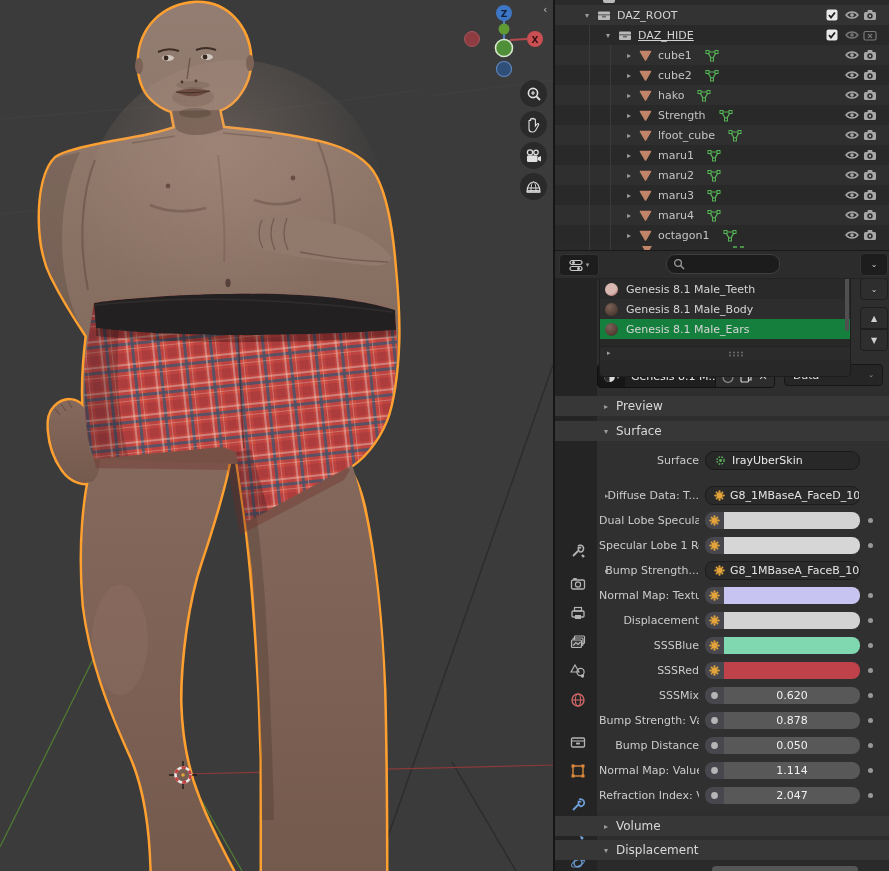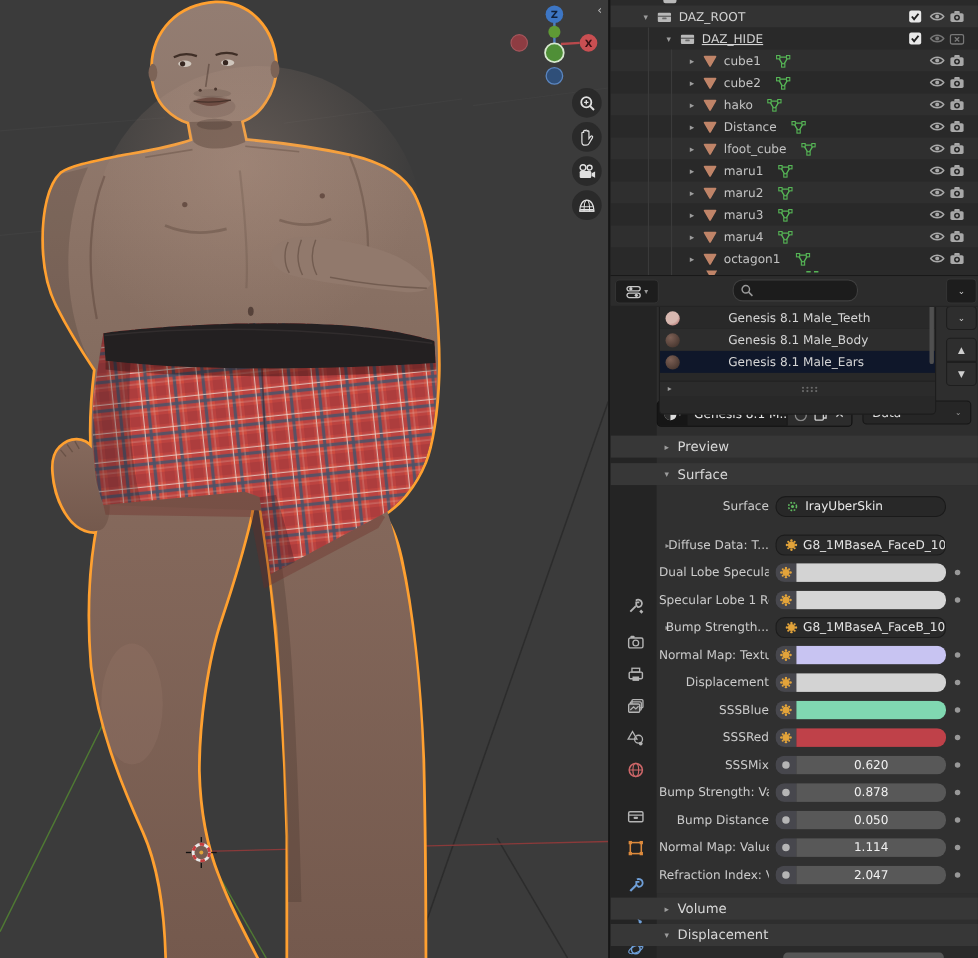--- a/index.html
+++ b/index.html
@@ -25,21 +25,21 @@
   .tab{position:absolute;left:3px;width:39px;height:26px;display:flex;align-items:center;justify-content:center;}
   #prop-head{position:absolute;left:0;top:0;width:334px;height:27px;background:#2c2c2c;
              border-bottom:1px solid #242424;z-index:5;}
   .btn-dark{background:#1d1d1d;border:1px solid #333;border-radius:4px;display:flex;
             align-items:center;justify-content:center;}
   #search{position:absolute;left:111px;top:3px;width:114px;height:20px;background:#1c1c1c;
           border:1px solid #3f3f3f;border-radius:9px;display:flex;align-items:center;padding-left:6px;box-sizing:border-box;}
   #search input{background:transparent;border:none;outline:none;width:85px;color:#ddd;font-size:11px;}
   #matlist{position:absolute;left:44px;top:17px;width:250px;height:107px;background:#282828;
            border:1px solid #1d1d1d;border-radius:4px;overflow:hidden;z-index:1;}
-  .ml-row{position:absolute;left:0;width:100%;height:20px;display:flex;align-items:center;padding-left:5px;box-sizing:border-box;gap:36px;}
+  .ml-row{position:absolute;left:0;width:100%;height:20px;display:flex;align-items:center;padding-left:5px;box-sizing:border-box;}
   .ml-name{margin-left:8px;color:#d5d5d5;}
   .sph{width:13px;height:13px;border-radius:50%;}
   .listbtn{position:absolute;left:305px;width:26px;height:20px;background:#2e2e2e;border:1px solid #1e1e1e;
            border-radius:4px;display:flex;align-items:center;justify-content:center;color:#cfcfcf;font-size:8px;}
   .phead{position:absolute;left:0;width:334px;height:20px;background:#373737;display:flex;align-items:center;}
   .phead .tri{width:12px;text-align:center;font-size:8px;color:#9d9d9d;margin-left:45px;}
   .phead .lbl{margin-left:4px;color:#d8d8d8;font-size:12px;}
   .grip{position:absolute;left:300px;width:16px;height:8px;opacity:.55;}
   .srow{position:absolute;height:17px;display:flex;align-items:center;}
   .srow .lab{position:absolute;left:44px;width:100px;text-align:right;color:#cbcbcb;white-space:nowrap;overflow:hidden;}
@@ -398,21 +398,21 @@
               <circle cx="7" cy="7" r="1.2" fill="#a8a8a8"></circle>
             </svg></span>
         </div>
         <div class="ol-row" style="top: 105px; background: rgb(41, 41, 41); padding-left: 68px;">
           <span class="ol-tri">▸</span>
           <span style="display: flex; margin-left: 4px;">
             <svg width="13" height="11" viewBox="0 0 13 11">
               <path d="M1.5,1.5 L11.5,1.5 L6.5,10 Z" fill="#c08468" stroke="#c08468" stroke-width="1.5" stroke-linejoin="round"></path>
             </svg>
           </span>
-          <span class="ol-label">Distance</span>
+          <span class="ol-label">Strength</span>
           <span class="ol-datico">
             <svg width="14" height="13" viewBox="0 0 14 13">
               <path d="M2.5,3 L11.5,3 L7,10.5 Z" fill="none" stroke="#56b556" stroke-width="1.2"></path>
               <rect x="1" y="1.5" width="3" height="3" fill="#2a2a2a" stroke="#56b556"></rect>
               <rect x="10" y="1.5" width="3" height="3" fill="#2a2a2a" stroke="#56b556"></rect>
               <rect x="5.5" y="9" width="3" height="3" fill="#2a2a2a" stroke="#56b556"></rect>
             </svg>
           </span>
           <span style="position: absolute; left: 290px; top: 5px;"><svg width="14" height="10" viewBox="0 0 14 10">
               <path d="M1,5 C4,1 10,1 13,5 C10,9 4,9 1,5 Z" fill="none" stroke="#a8a8a8" stroke-width="1.3"></path>
@@ -741,21 +741,21 @@
             <span class="ml-name">Genesis 8.1 Male_Lips</span>
           </div>
           <div class="ml-row" style="top: 10px; background: rgb(41, 41, 41);">
             <span class="sph" style="background: radial-gradient(circle at 35% 30%, rgb(216, 184, 176) 55%, rgb(160, 80, 80));"></span>
             <span class="ml-name">Genesis 8.1 Male_Teeth</span>
           </div>
           <div class="ml-row" style="top: 30px; background: rgb(45, 45, 45);">
             <span class="sph" style="background: radial-gradient(circle at 35% 30%, rgb(125, 96, 85), rgb(58, 44, 38));"></span>
             <span class="ml-name">Genesis 8.1 Male_Body</span>
           </div>
-          <div class="ml-row" style="top: 50px; background: #0f172a;">
+          <div class="ml-row" style="top: 50px; background: #15803d;">
             <span class="sph" style="background: radial-gradient(circle at 35% 30%, rgb(125, 96, 85), rgb(58, 44, 38));"></span>
             <span class="ml-name">Genesis 8.1 Male_Ears</span>
           </div>
         </div>
       <div class="abs" style="left:0;top:77px;width:250px;height:13px;background:#2b2b2b;border-top:1px solid #222;">
         <span style="position:absolute;left:7px;top:2px;font-size:7px;color:#9d9d9d;">▸</span>
         <svg class="abs" style="left:128px;top:4px;" width="16" height="6">
           <g fill="#6a6a6a">
               <circle cx="2" cy="1.5" r="1"></circle>
               <circle cx="6" cy="1.5" r="1"></circle>

